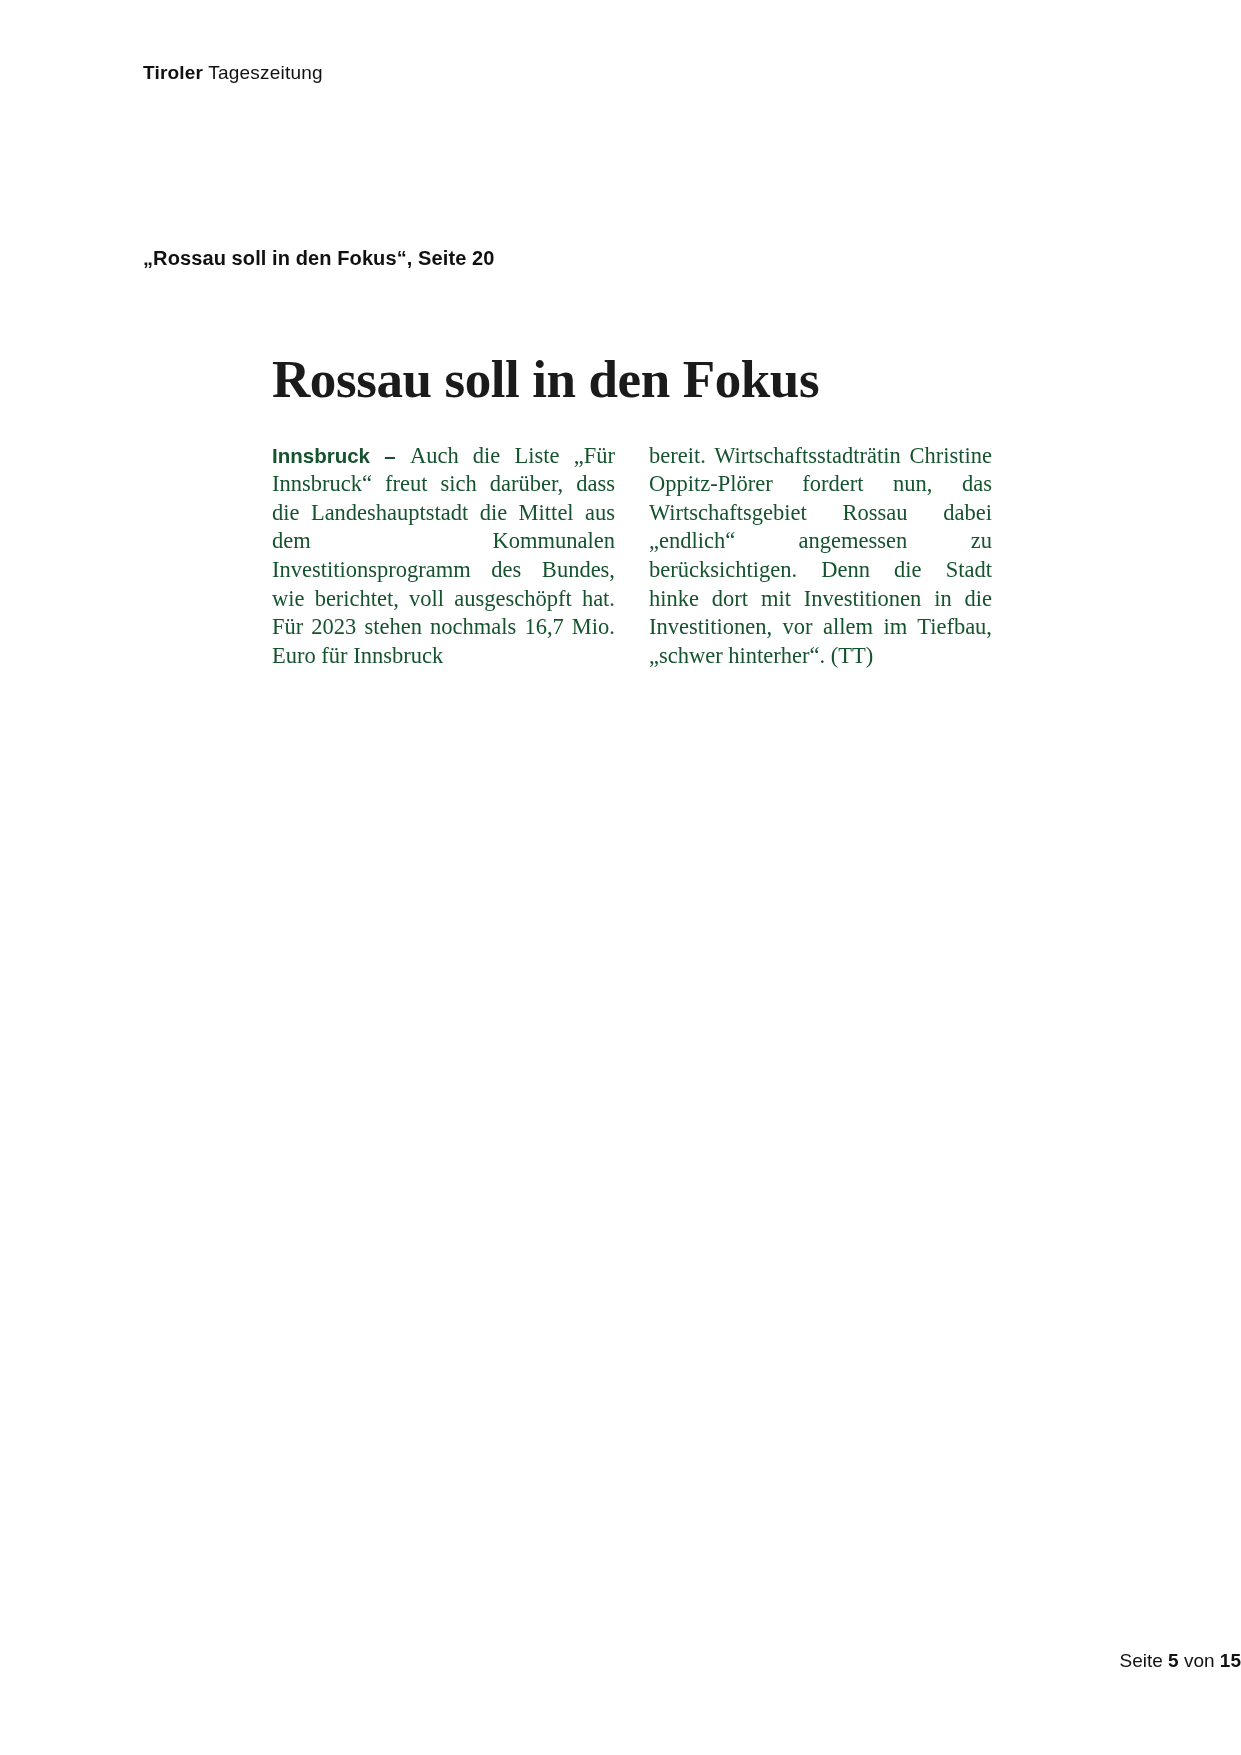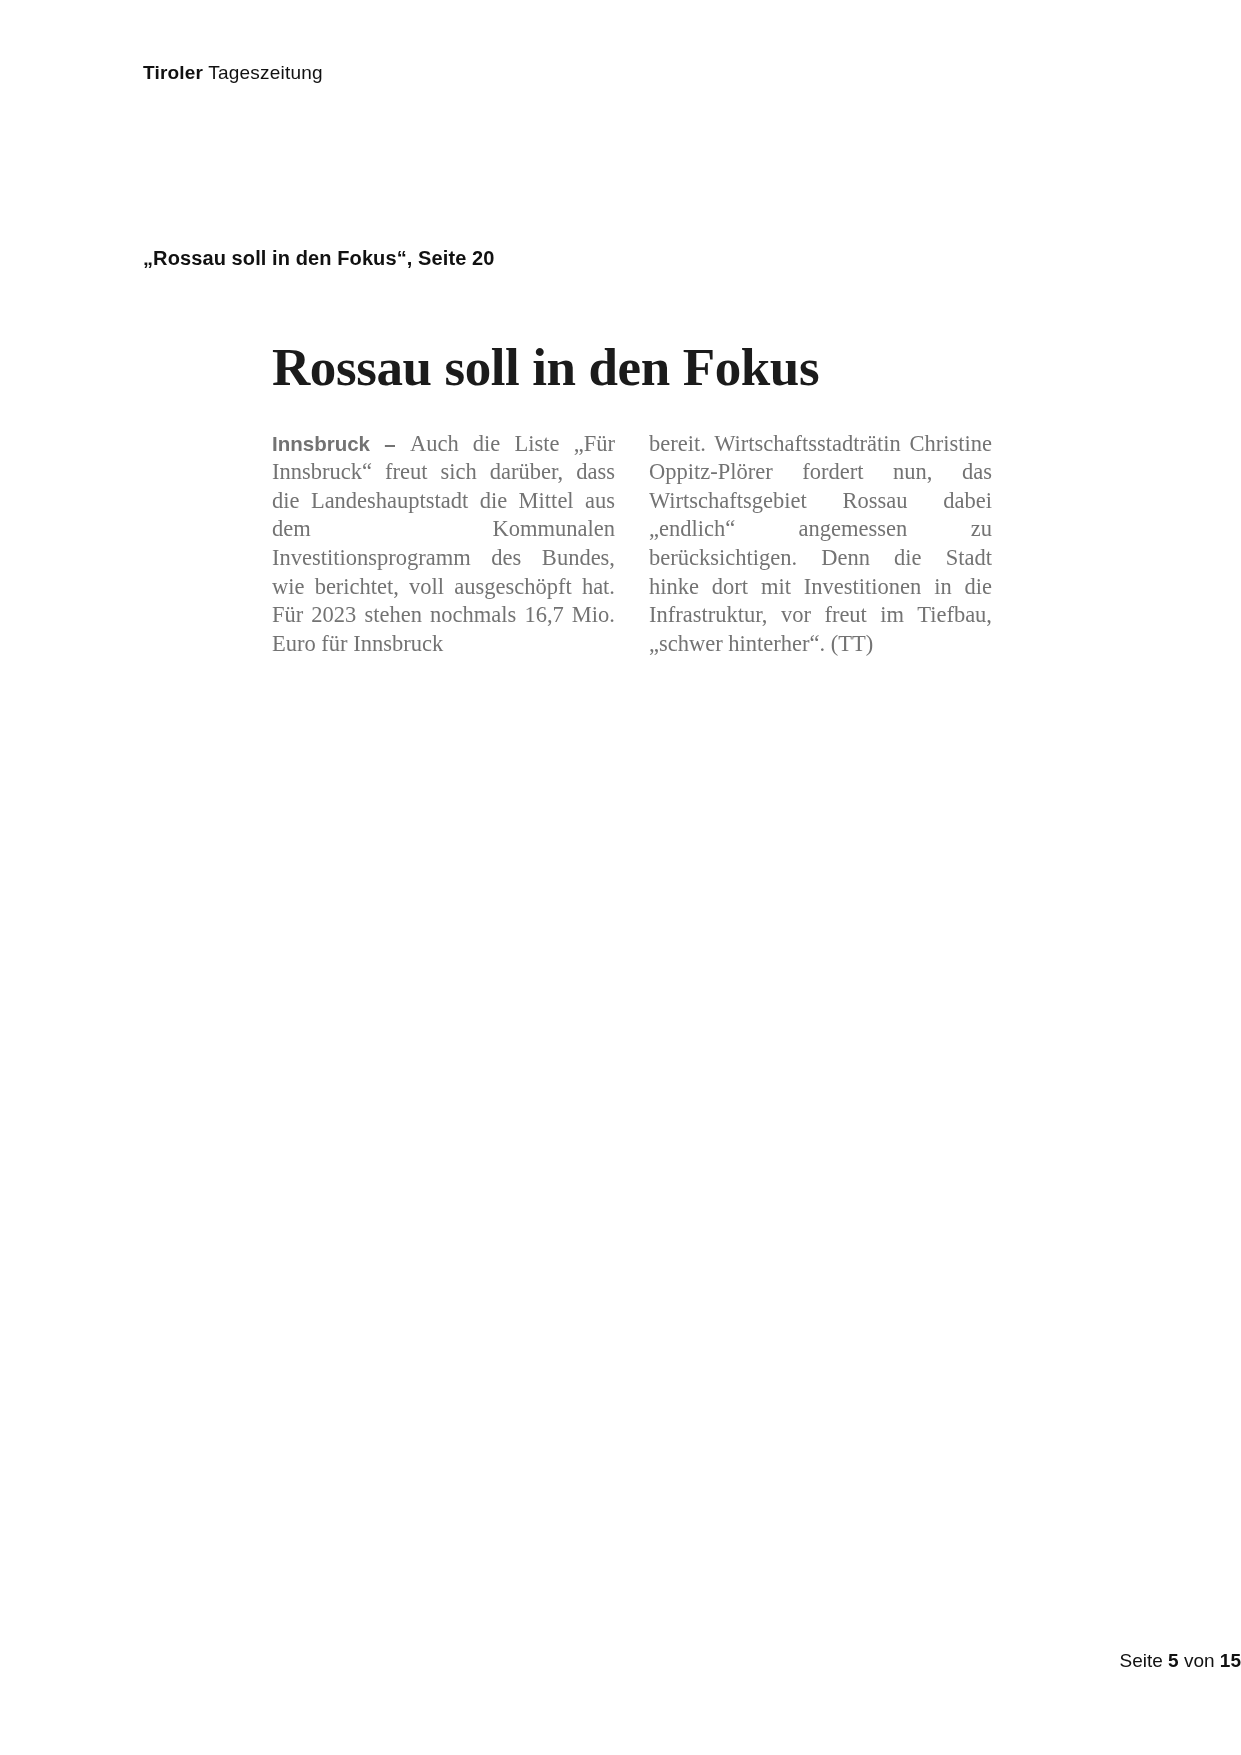--- a/index.html
+++ b/index.html
@@ -46,21 +46,21 @@
     font-size: 20px;
     font-weight: bold;
     letter-spacing: 0.1px;
     white-space: nowrap;
   }
 
   
   .clipping {
     position: absolute;
     left: 272px;
-    top: 340px;
+    top: 352px;
     width: 740px;
   }
 
   .article-headline {
     font-family: "Liberation Serif", serif;
     font-weight: bold;
     font-size: 53px;
     line-height: 1.05;
     color: #1b1b1b;
     letter-spacing: -0.4px;
@@ -70,21 +70,21 @@
   .article-columns {
     display: flex;
     gap: 34px;
     align-items: flex-start;
   }
   .col {
     width: 343px;
     font-family: "Liberation Serif", serif;
     font-size: 22.5px;
     line-height: 28.6px;
-    color: #737373;
+    color: #14532d;
     text-align: justify;
     text-justify: inter-word;
     hyphens: manual;
   }
   .col p {
     margin: 0;
   }
   .dateline {
     font-family: "Liberation Sans", sans-serif;
     font-weight: bold;
@@ -119,21 +119,21 @@
 
   <div class="clipping">
 
     <h1 class="article-headline">Rossau soll in den Fokus</h1>
 
     <div class="article-columns">
       <div class="col">
         <p><span class="dateline">Innsbruck – </span><span>Auch die Liste „Für Innsbruck“ freut sich darüber, dass die Landeshauptstadt die Mittel aus dem Kommunalen Investitionsprogramm des Bundes, wie berichtet, voll ausgeschöpft hat. Für 2023 stehen nochmals 16,7 Mio. Euro für Innsbruck</span></p>
       </div>
       <div class="col">
-        <p><span>bereit. Wirtschaftsstadträtin Christine Oppitz-Plörer fordert nun, das Wirtschaftsgebiet Rossau dabei „endlich“ angemessen zu berücksichtigen. Denn die Stadt hinke dort mit Investitionen in die Infrastruktur, vor freut im Tiefbau, „schwer hinterher“. </span><span class="credit">(TT)</span></p>
+        <p><span>bereit. Wirtschaftsstadträtin Christine Oppitz-Plörer fordert nun, das Wirtschaftsgebiet Rossau dabei „endlich“ angemessen zu berücksichtigen. Denn die Stadt hinke dort mit Investitionen in die Investitionen, vor allem im Tiefbau, „schwer hinterher“. </span><span class="credit">(TT)</span></p>
       </div>
     </div>
 
   </div>
 
   <div class="footer">
     <span>Seite </span><span class="b">5</span><span> von </span><span class="b">15</span>
   </div>
 
 </div>

